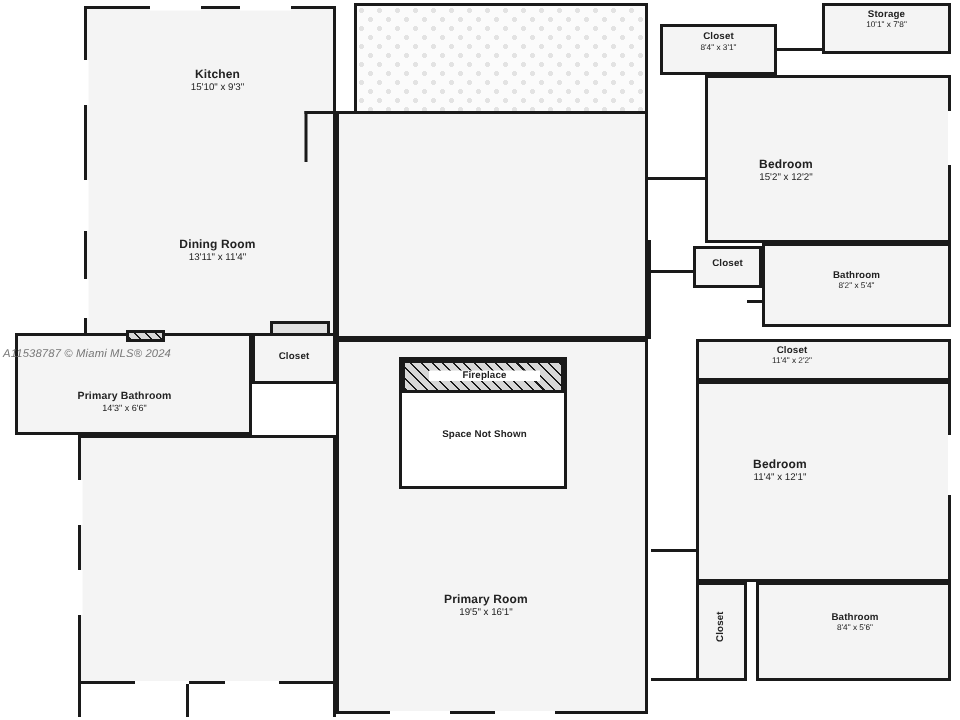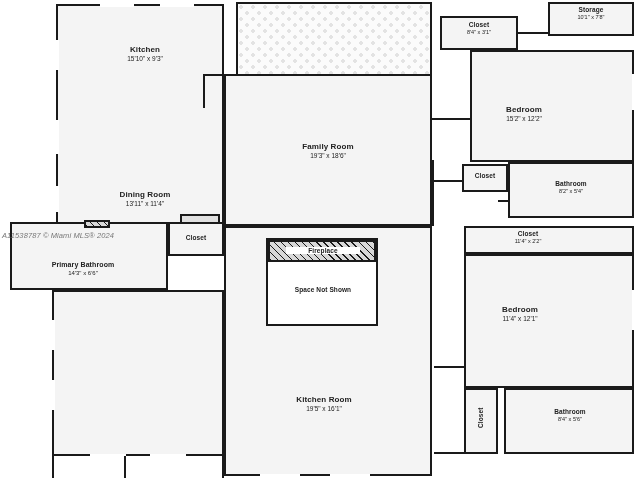--- a/index.html
+++ b/index.html
@@ -100,32 +100,28 @@
   <div class="gap" style="left:54px; top:186px; width:5px; height:26px;"></div>
 
   <div class="wall" style="left:203px; top:74px; width:22px; height:2px;"></div>
   <div class="wall" style="left:203px; top:74px; width:2px; height:34px;"></div>
 
   <div class="label" style="left:100px; top:45px; width:90px;">
     <span class="nm">Kitchen</span>
     <span class="dim">15'10" x 9'3"</span>
   </div>
 
-  <div class="label" style="left:96px; top:158px; width:98px;margin-top:32px;">
+  <div class="label" style="left:96px; top:158px; width:98px;">
     <span class="nm">Dining Room</span>
     <span class="dim">13'11" x 11'4"</span>
   </div>
 
   <div class="hatch" style="left:236px; top:2px; width:196px; height:74px;"></div>
 
   <div class="room" style="left:224px; top:74px; width:208px; height:152px;"></div>
-  <div class="label" style="left:278px; top:142px; width:100px;">
-    <span class="nm">Family Room</span>
-    <span class="dim">19'3" x 18'6"</span>
-  </div>
 
   <div class="room" style="left:548px; top:2px; width:86px; height:34px;"></div>
   <div class="label tiny" style="left:550px; top:6px; width:82px;">
     <span class="nm">Storage</span>
     <span class="dim">10'1" x 7'8"</span>
   </div>
 
   <div class="room" style="left:440px; top:16px; width:78px; height:34px;"></div>
   <div class="label tiny" style="left:442px; top:21px; width:74px;">
     <span class="nm">Closet</span>
@@ -215,21 +211,21 @@
   <div class="room fillwhite" style="left:266px; top:238px; width:112px; height:88px;"></div>
   <div class="fireplace-hatch" style="left:268px; top:240px; width:108px; height:22px;"></div>
   <div class="label tiny" style="left:286px; top:247px; width:74px;">
     <span class="nm" style="background:#ffffff; padding:0 3px;">Fireplace</span>
   </div>
   <div class="label tiny" style="left:276px; top:286px; width:94px;">
     <span class="nm">Space Not Shown</span>
   </div>
 
   <div class="label" style="left:272px; top:395px; width:104px;">
-    <span class="nm">Kitchen Room</span>
+    <span class="nm">Primary Room</span>
     <span class="dim">19'5" x 16'1"</span>
   </div>
 
   <div class="gap" style="left:260px; top:474px; width:40px; height:5px;"></div>
   <div class="gap" style="left:330px; top:474px; width:40px; height:5px;"></div>
 
   <div class="watermark">A11538787 © Miami MLS® 2024</div>
 
 </div>
 

